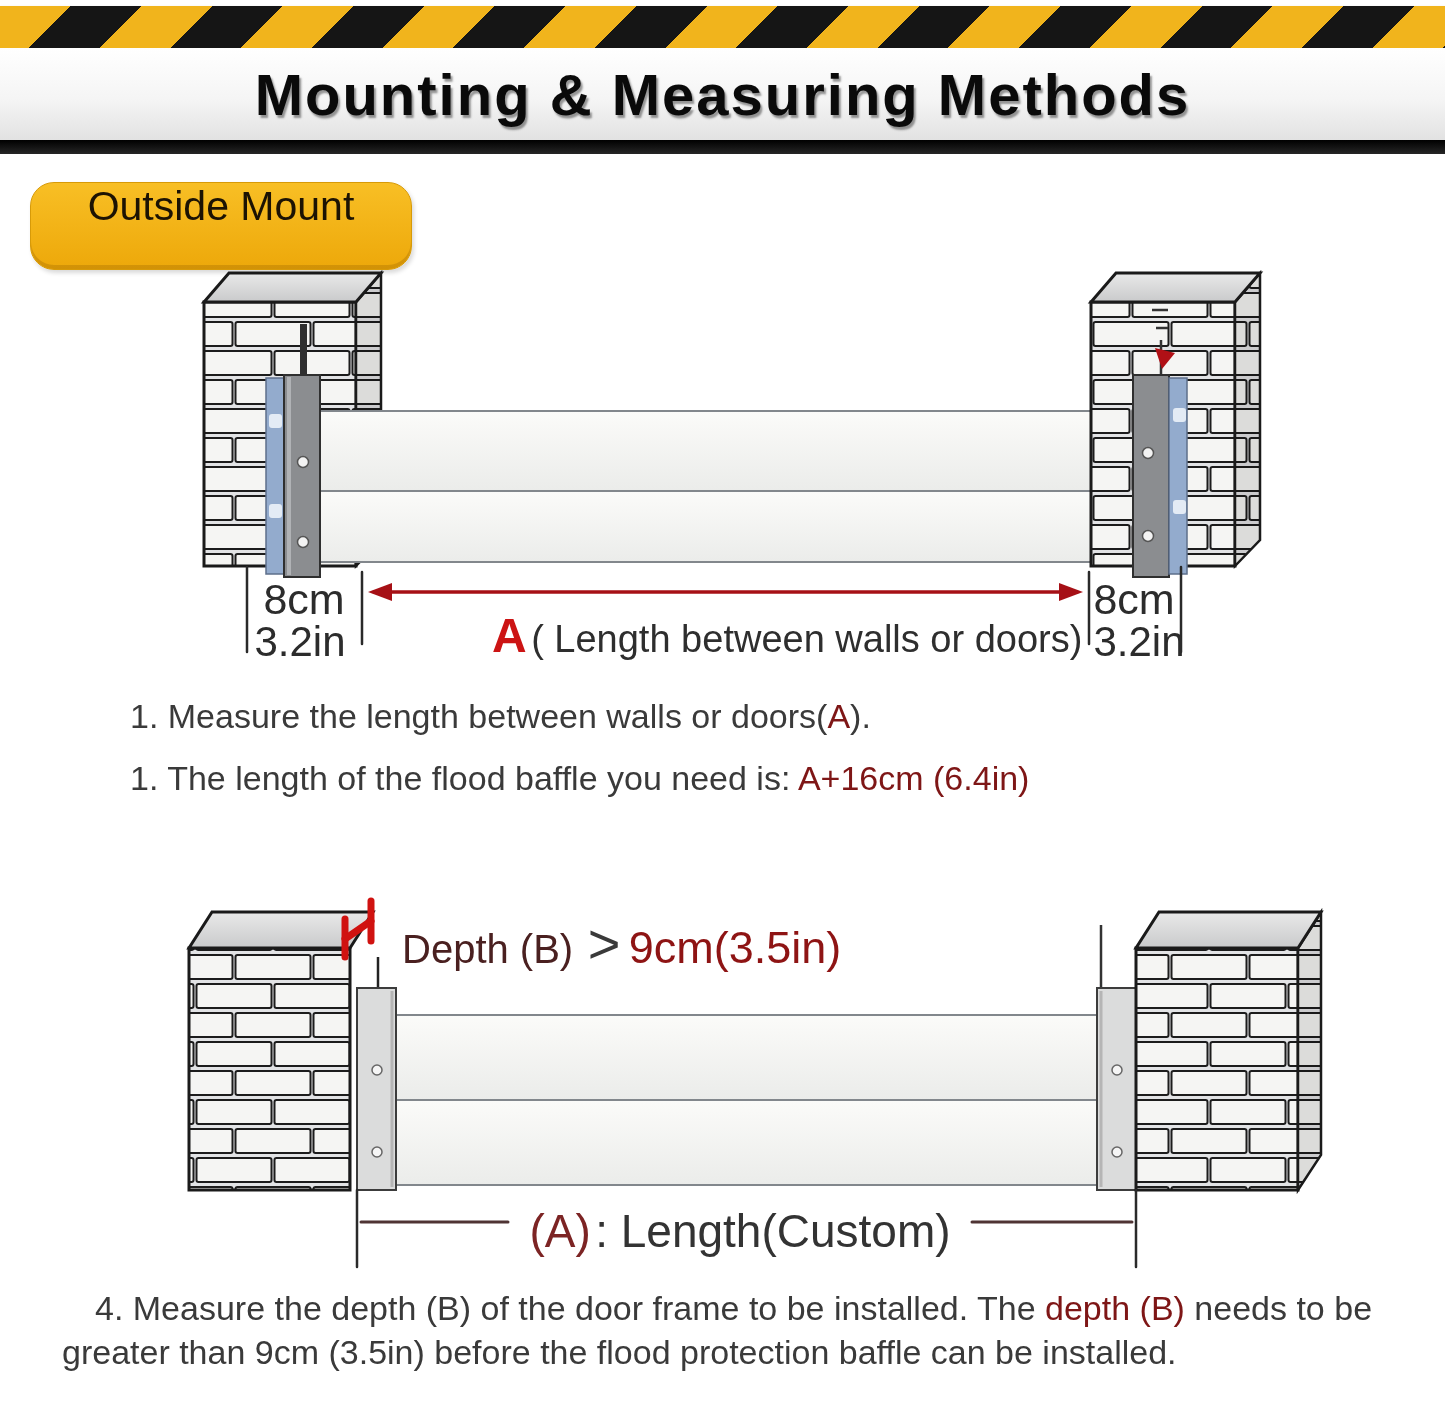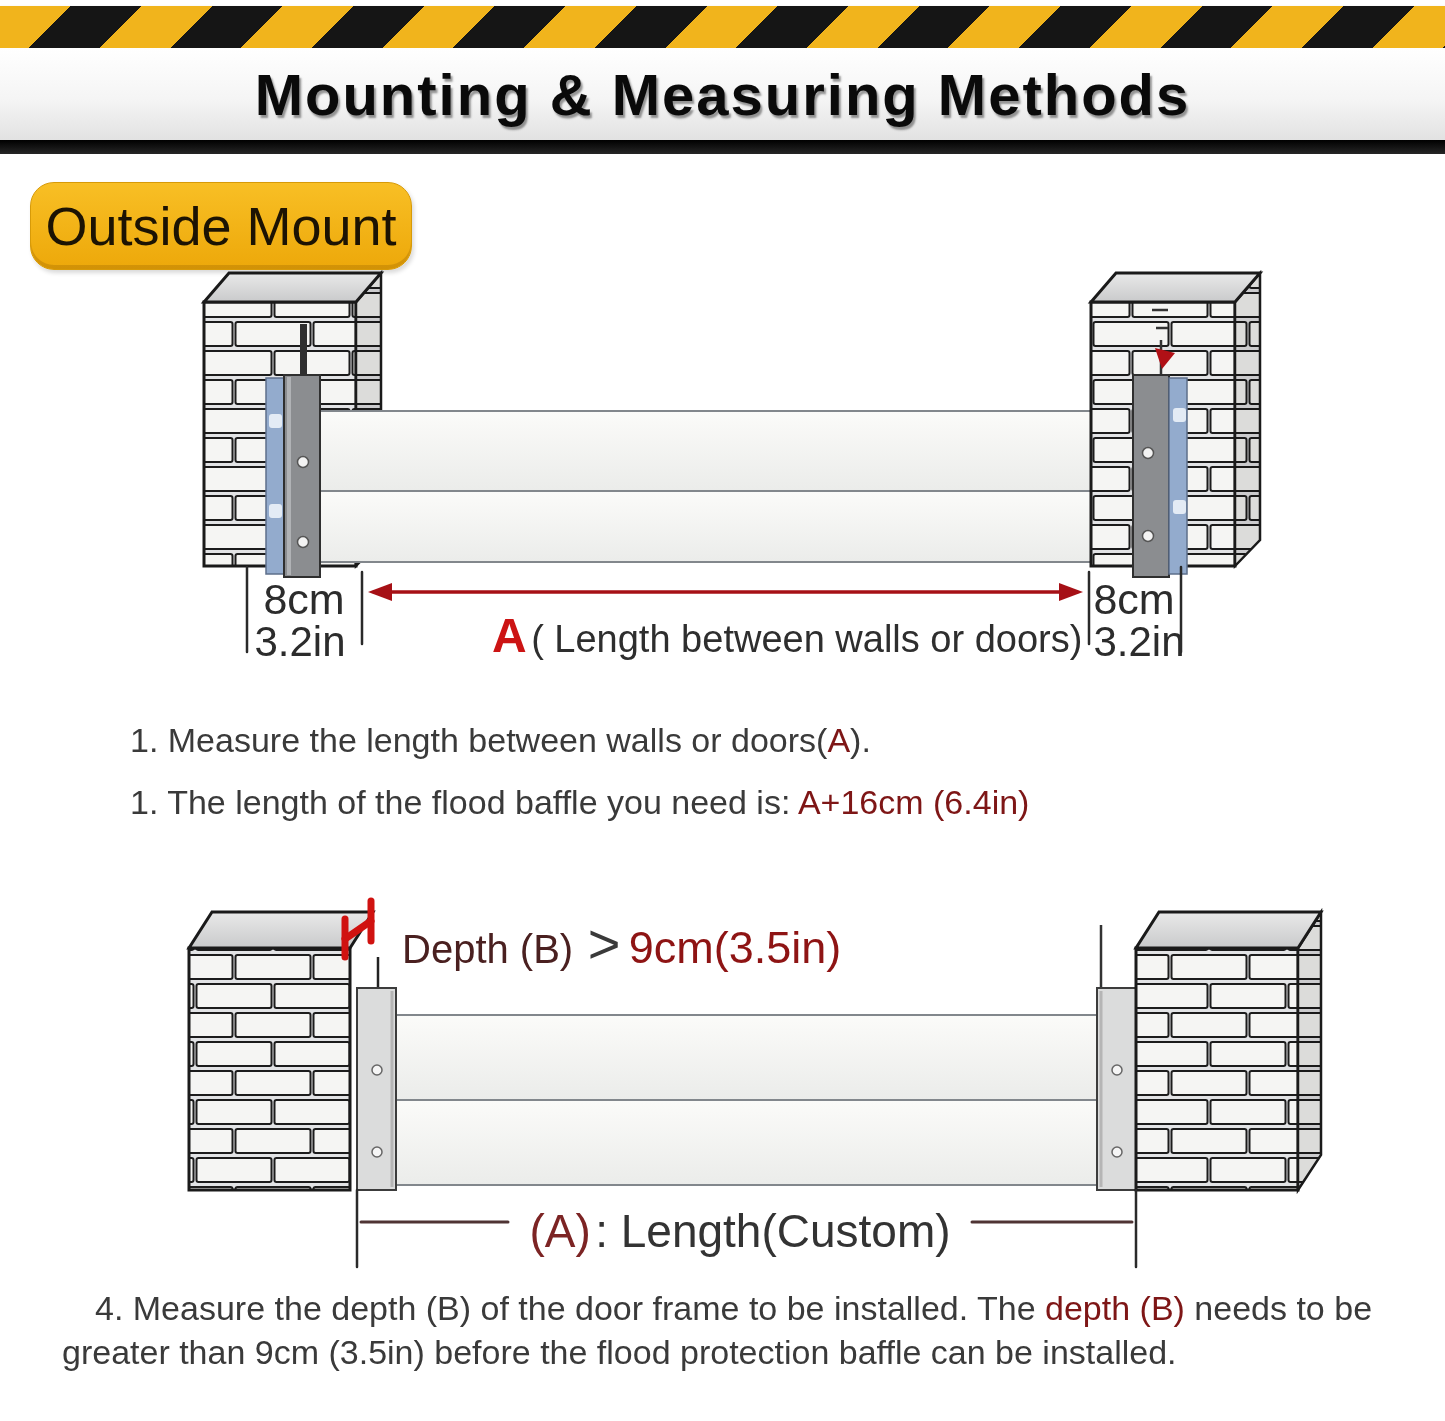--- a/index.html
+++ b/index.html
@@ -17,35 +17,35 @@
     display:flex; align-items:center; justify-content:center; }
   .title-bar h1 { margin:0; font-size:58px; font-weight:bold; color:#0a0a0a;
     letter-spacing:2px; text-shadow:2px 3px 2px rgba(70,70,70,.55); }
   .dark-bar { height:14px; background: linear-gradient(180deg,#000 0%,#262626 100%); }
 
   
   .pill { position:absolute; border-radius:24px;
     background: linear-gradient(180deg,#f8bf25 0%,#eda80a 100%);
     border:1px solid #d79a08;
     box-shadow: inset 0 -4px 0 rgba(150,95,0,.30), 2px 3px 4px rgba(0,0,0,.15);
-    display:flex; align-items:center; justify-content:center;
-    font-size:54px; color:#1c1303; }
+    display:flex; justify-content:center;
+    font-size:41px; color:#1c1303; }
   #pill-outside { left:30px;  top:182px; width:380px; height:86px; }
   #pill-inside  { left:25px;  top:805px; width:385px; height:92px; }
 
   
   .diagram { position:absolute; left:0; }
   #diagram1 { top:262px; }
   #diagram2 { top:895px; }
   svg text { font-family:"Liberation Sans", sans-serif; }
 
   
   .steps { position:absolute; font-size:34px; color:#3a3a3a; line-height:1.3; }
   .steps p { margin:0; }
-  #steps-outside { left:130px; top:718px; width:1270px; }
+  #steps-outside { left:130px; top:694px; width:1270px; }
   #steps-outside p + p { margin-top:18px; }
   #steps-inside { left:62px; top:1286px; width:1335px; }
   #steps-inside p.first { margin-left:33px; margin-bottom:15px; }
   #steps-inside p.second { text-indent:33px; }
   .accent-red { color:#7e1616; }
 </style>
 </head>
 <body>
 
 <div id="page">

